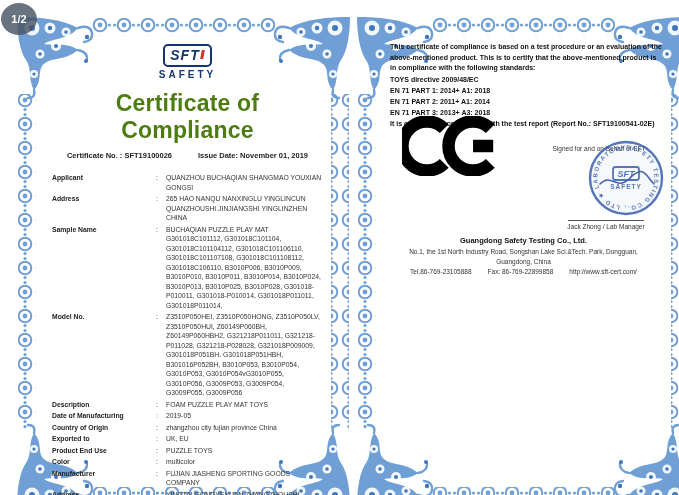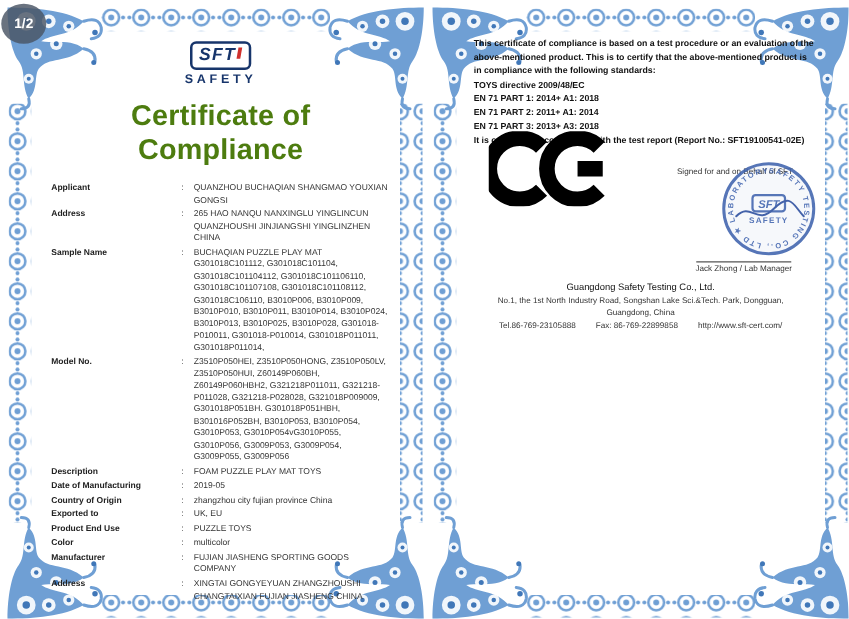--- a/index.html
+++ b/index.html
@@ -1,17 +1,17 @@
 <!DOCTYPE html>
 <html><head>
 <meta charset="utf-8">
 <style>
   * { margin:0; padding:0; box-sizing:border-box; }
   html,body { width:679px; height:495px; background:#fff; font-family:"Liberation Sans", sans-serif; overflow:hidden; }
-  .canvas { position:relative; width:679px; height:495px; background:#fff; display:flex; gap:5px; padding:5px; }
+  .canvas { position:relative; width:679px; height:495px; background:#fff; display:flex; gap:5px; padding:16px; }
   .page { position:relative; width:335px; height:491px; background:#fff; flex:0 0 auto; }
   .border-svg { position:absolute; inset:0; width:335px; height:491px; pointer-events:none; }
 
   
   .counter-badge { position:absolute; left:1px; top:3px; width:36px; height:32px; border-radius:50%;
     background:rgba(73,84,100,0.82); color:#fff; font-size:11px; font-weight:bold;
     display:flex; align-items:center; justify-content:center; z-index:30; }
 
   
   .pl-content { position:relative; z-index:2; padding:28px 28px 0 36px; }
@@ -31,21 +31,21 @@
   .pr-content { position:relative; z-index:2; padding:26px 28px 0 34px; font-size:7px; color:#111; }
   .pr-intro { font-weight:bold; line-height:1.5; }
   .pr-directive { font-weight:bold; margin-top:2px; }
   .pr-standard { font-weight:bold; margin-top:4px; }
   .pr-validity { font-weight:bold; margin-top:4px; }
   .ce-mark { position:absolute; left:46px; top:100px; z-index:2; }
   .signed-label { position:absolute; left:178px; top:129px; width:130px; text-align:center; font-size:6.5px; color:#333; z-index:2; }
   .seal { position:absolute; left:230px; top:122px; z-index:3; opacity:0.88; }
   .sign-line { position:absolute; left:212px; top:204px; width:76px; border-top:1px solid #555; z-index:2; }
   .manager-label { position:absolute; left:188px; top:207px; width:124px; text-align:center; font-size:6.5px; color:#333; z-index:2; }
-  .company-name { position:absolute; left:28px; top:220px; width:279px; text-align:center; font-size:7.5px; font-weight:normal; color:#111; z-index:2; }
+  .company-name { position:absolute; left:28px; top:220px; width:279px; text-align:center; font-size:7.5px; font-weight:bold; color:#111; z-index:2; }
   .company-addr { position:absolute; left:36px; top:231px; width:263px; text-align:center; font-size:6.5px; color:#333; line-height:1.55; z-index:2; }
   .contact-row { position:absolute; left:28px; top:252px; width:279px; display:flex; justify-content:center; gap:16px; font-size:6.5px; color:#333; z-index:2; }
 </style>
 </head>
 <body>
 
 <div class="canvas">
 
   <div class="counter-badge">
     <span>1/2</span>
@@ -98,20 +98,24 @@
     </svg>
 
     <div class="pl-content">
       <div class="logo-wrap">
         <div class="sft-box"><span class="sft-text"><span>SFT</span></span><span class="sft-tick"></span></div>
         <div class="sft-sub">SAFETY</div>
       </div>
 
       <div class="cert-title">Certificate of Compliance</div>
 
+      <div class="cert-meta">
+        <span>Certificate No. : SFT19100026</span>
+        <span>Issue Date: November 01, 2019</span>
+      </div>
 
       <div class="fields">
         <span class="lbl">Applicant</span>
           <span class="colon"></span>
           <span class="val">QUANZHOU BUCHAQIAN SHANGMAO YOUXIAN GONGSI</span>
         <span class="lbl">Address</span>
           <span class="colon"></span>
           <span class="val">265 HAO NANQU NANXINGLU YINGLINCUN QUANZHOUSHI JINJIANGSHI YINGLINZHEN CHINA</span>
         <span class="lbl">Sample Name</span>
           <span class="colon"></span>

